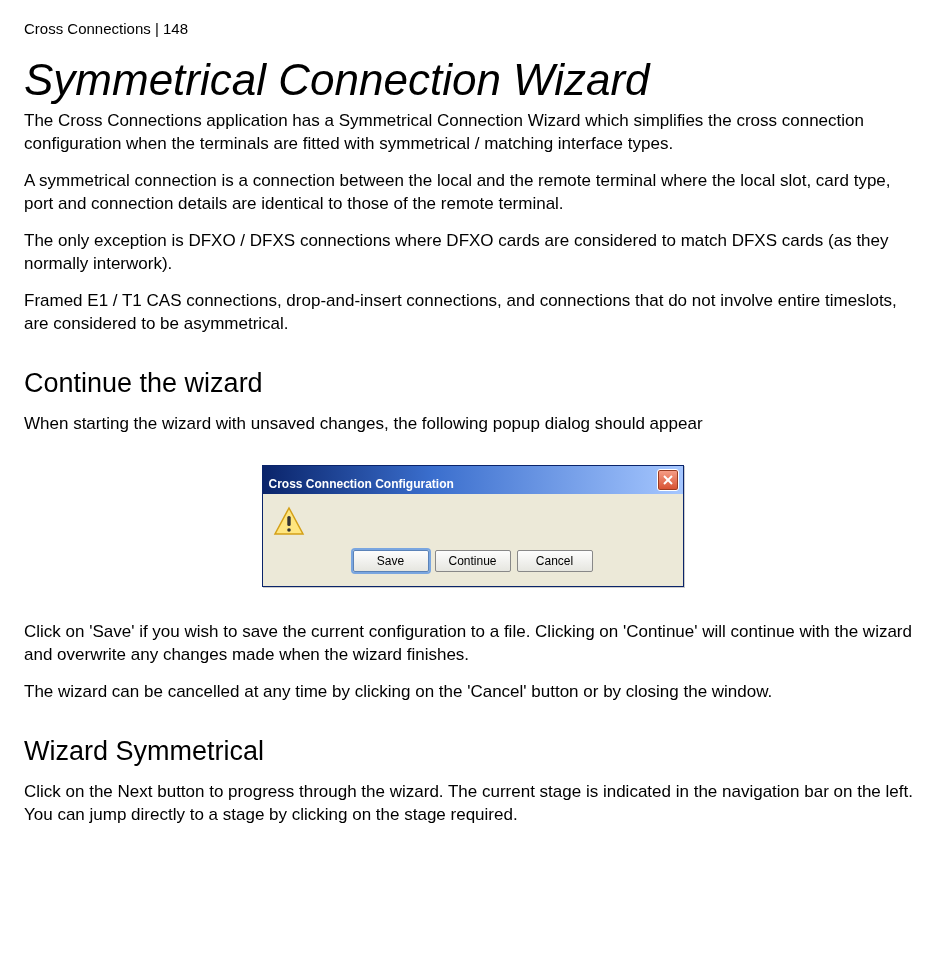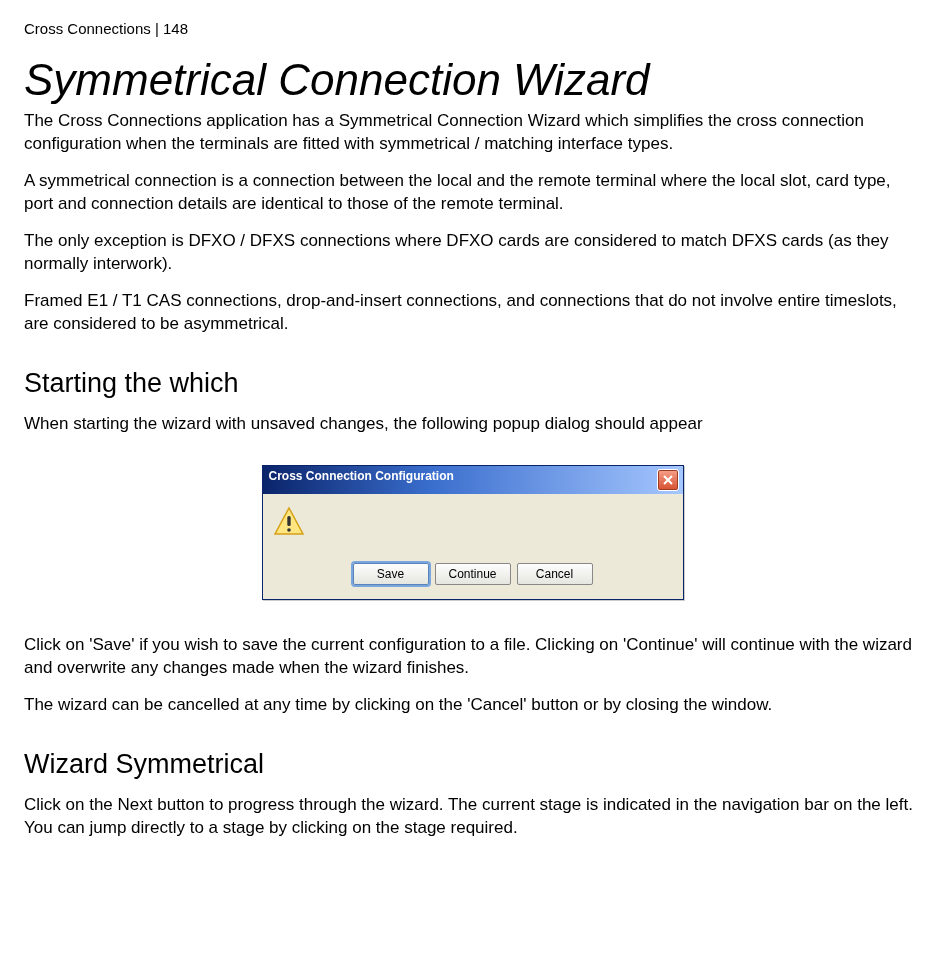--- a/index.html
+++ b/index.html
@@ -40,21 +40,21 @@
       background: #ece9d8;
       border: 1px solid #0a246a;
       box-shadow: 1px 1px 0 rgba(0,0,0,0.2);
       font-family: Tahoma, Arial, sans-serif;
       font-size: 12px;
     }
     .titlebar {
       background: linear-gradient(to right, #0a246a 0%, #3a6ecd 40%, #a6c7ff 100%);
       color: #fff;
       display: flex;
-      align-items: flex-start;
+      align-items: flex-end;
       justify-content: space-between;
       padding: 3px 4px 3px 6px;
       font-weight: bold;
       font-size: 12px;
     }
     .close-btn {
       width: 20px;
       height: 20px;
       background: linear-gradient(to bottom, #f7a08a, #d64f2f);
       border: 1px solid #fff;
@@ -90,39 +90,38 @@
     .dlg-btn {
       background: linear-gradient(to bottom, #fdfdfd, #e6e6e0);
       border: 1px solid #888;
       border-radius: 2px;
       padding: 3px 0;
       width: 74px;
       font-family: Tahoma, Arial, sans-serif;
       font-size: 12px;
       text-align: center;
       cursor: pointer;
-      margin-top: 13px;
     }
     .dlg-btn.default {
       box-shadow: 0 0 0 2px #7aa6e0;
       border-color: #5b83b8;
     }
   </style>
 </head>
 <body>
 
 <div class="header-line">Cross Connections  |  148</div>
 
 <h1>Symmetrical Connection Wizard</h1>
 <p>The Cross Connections application has a Symmetrical Connection Wizard which simplifies the cross connection configuration when the terminals are fitted with symmetrical / matching interface types.</p>
 <p>A symmetrical connection is a connection between the local and the remote terminal where the local slot, card type, port and connection details are identical to those of the remote terminal.</p>
 <p>The only exception is DFXO / DFXS connections where DFXO cards are considered to match DFXS cards (as they normally interwork).</p>
 <p>Framed E1 / T1 CAS connections, drop-and-insert connections, and connections that do not involve entire timeslots, are considered to be asymmetrical.</p>
 
-<h2>Starting the which</h2>
+<h2>Continue the wizard</h2>
 <p>When starting the wizard with unsaved changes, the following popup dialog should appear</p>
 
 <div class="dialog-container">
   <div class="dialog">
     <div class="titlebar">
       <span>Cross Connection Configuration</span>
       <div class="close-btn">
         <svg viewBox="0 0 10 10">
           <line x1="1" y1="1" x2="9" y2="9" stroke="#fff" stroke-width="2"></line>
           <line x1="9" y1="1" x2="1" y2="9" stroke="#fff" stroke-width="2"></line>

